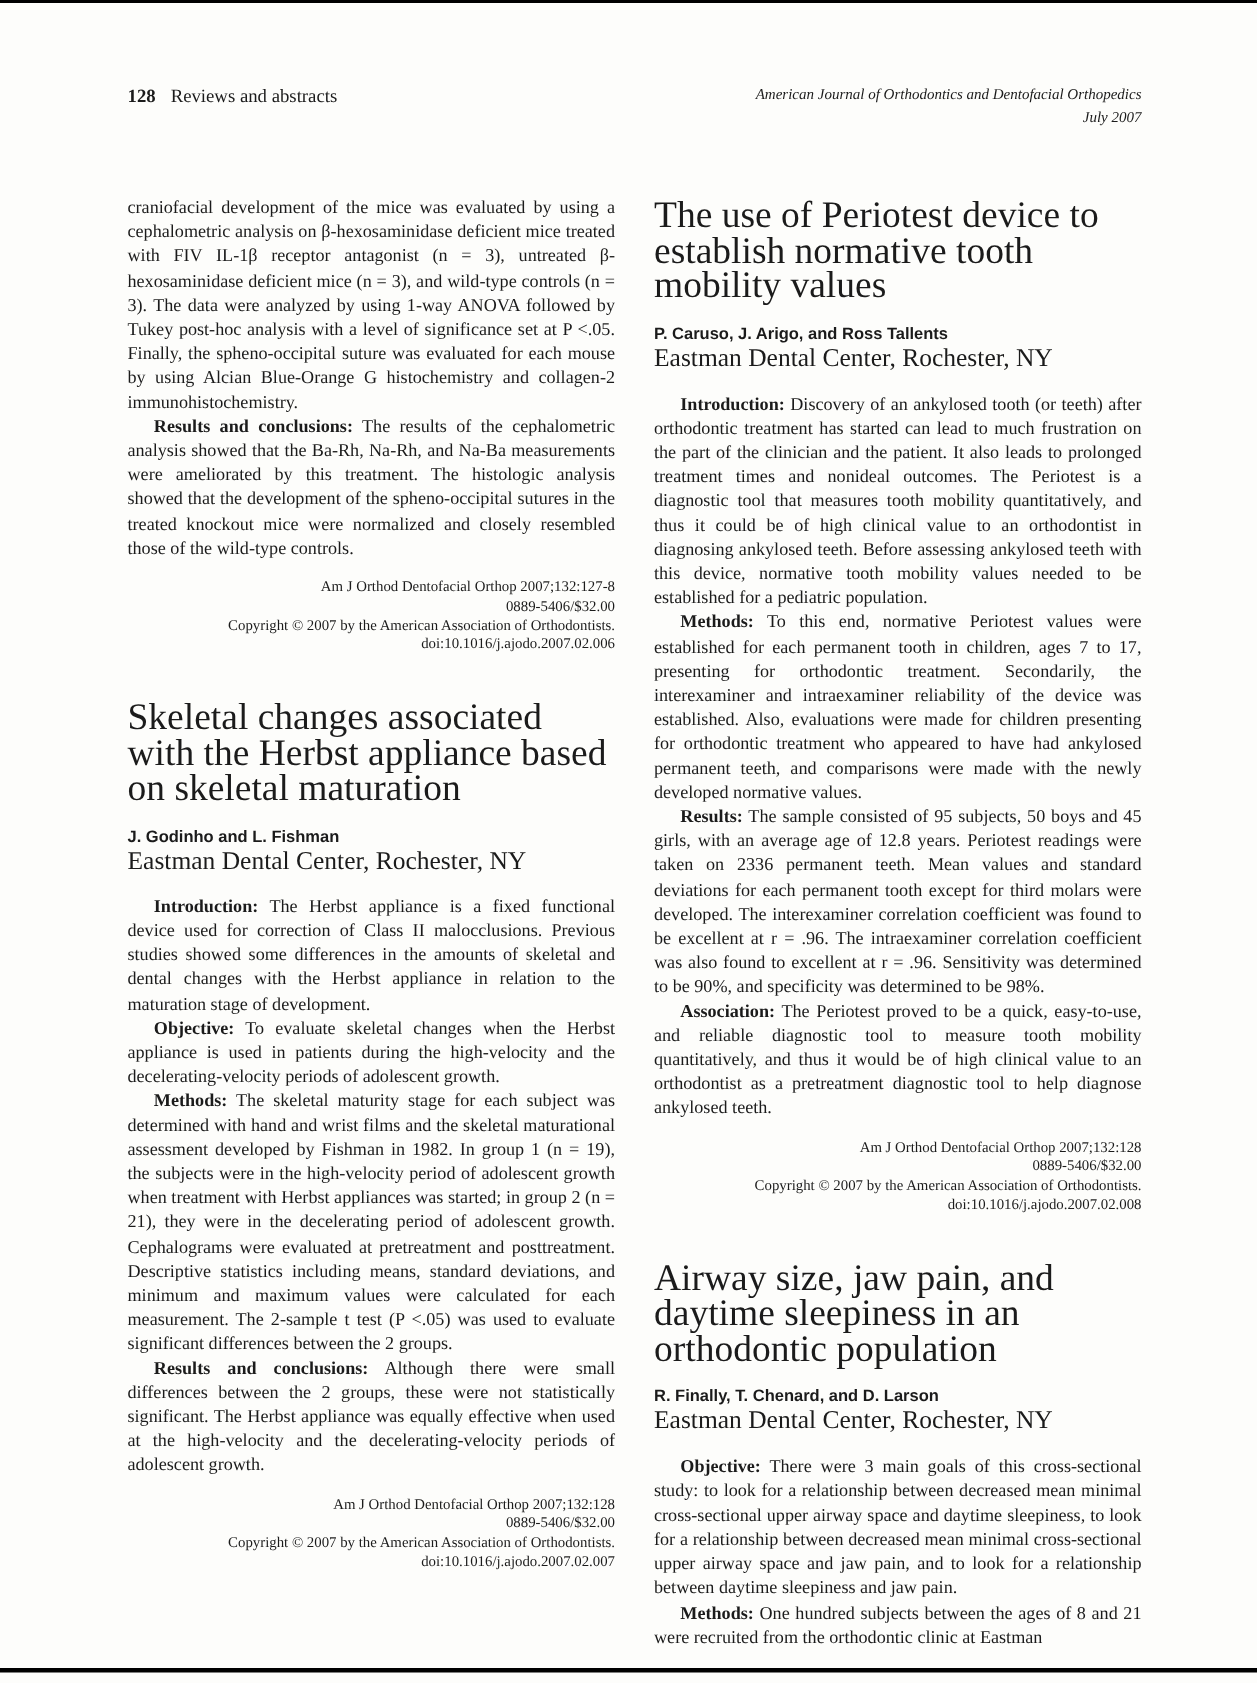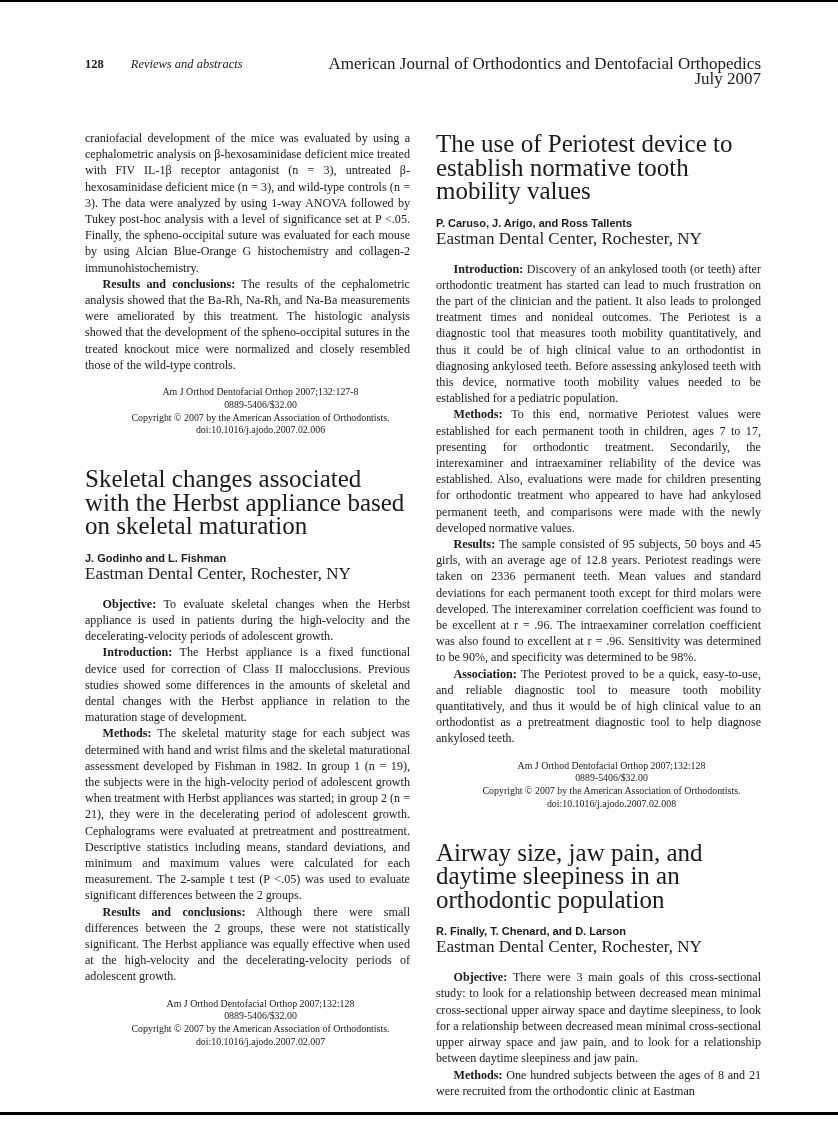--- a/index.html
+++ b/index.html
@@ -31,45 +31,46 @@
     display: flex;
     justify-content: space-between;
     align-items: flex-start;
   }
   .header-left {
     font-size: 12.5px;
     line-height: 15px;
     white-space: nowrap;
   }
   .page-number { font-weight: bold; text-align: center; }
-  .section-title { font-style: italic; margin-left: 27px; }
+  .section-title { margin-left: 10px; }
   .header-right {
     text-align: right;
-    font-size: 17px;
+    font-style: italic;
+    font-size: 10px;
     line-height: 14.5px;
   }
   .columns {
     display: flex;
     gap: 26px;
     margin-top: 44px;
   }
   .col {
     width: 325px;
     font-size: 12.1px;
     line-height: 16.2px;
     text-align: justify;
   }
   .para { text-indent: 1.45em; }
   .para.no-indent { text-indent: 0; font-family: Liberation Serif, serif; }
   .run-in { font-weight: bold; }
   .citation {
     margin-top: 13px;
     font-size: 9.9px;
     line-height: 12.8px;
-    text-align: center;
+    text-align: right;
     text-indent: 0;
     margin-left: 26px;
   }
   .article { display: block; }
   .article-title {
     font-size: 25px;
     line-height: 23.5px;
     font-weight: 400;
     text-align: left;
     text-indent: 0;
@@ -130,26 +131,26 @@
           <div>Copyright © 2007 by the American Association of Orthodontists.</div>
           <div>doi:10.1016/j.ajodo.2007.02.006</div>
         </div>
       </section>
 
       <section class="article">
         <h2 class="article-title">Skeletal changes associated with the Herbst appliance based on skeletal maturation</h2>
         <div class="authors">J. Godinho and L. Fishman</div>
         <div class="affiliation">Eastman Dental Center, Rochester, NY</div>
         <p class="para">
+          <b class="run-in">Introduction:</b>
+          <span>The Herbst appliance is a fixed functional device used for correction of Class II malocclusions. Previous studies showed some differences in the amounts of skeletal and dental changes with the Herbst appliance in relation to the maturation stage of development.</span>
+        </p>
+        <p class="para">
           <b class="run-in">Objective:</b>
           <span>To evaluate skeletal changes when the Herbst appliance is used in patients during the high-velocity and the decelerating-velocity periods of adolescent growth.</span>
-        </p>
-        <p class="para">
-          <b class="run-in">Introduction:</b>
-          <span>The Herbst appliance is a fixed functional device used for correction of Class II malocclusions. Previous studies showed some differences in the amounts of skeletal and dental changes with the Herbst appliance in relation to the maturation stage of development.</span>
         </p>
         <p class="para">
           <b class="run-in">Methods:</b>
           <span>The skeletal maturity stage for each subject was determined with hand and wrist films and the skeletal maturational assessment developed by Fishman in 1982. In group 1 (n = 19), the subjects were in the high-velocity period of adolescent growth when treatment with Herbst appliances was started; in group 2 (n = 21), they were in the decelerating period of adolescent growth. Cephalograms were evaluated at pretreatment and posttreatment. Descriptive statistics including means, standard deviations, and minimum and maximum values were calculated for each measurement. The 2-sample t test (P &lt;.05) was used to evaluate significant differences between the 2 groups.</span>
         </p>
         <p class="para">
           <b class="run-in">Results and conclusions:</b>
           <span>Although there were small differences between the 2 groups, these were not statistically significant. The Herbst appliance was equally effective when used at the high-velocity and the decelerating-velocity periods of adolescent growth.</span>
         </p>
         <div class="citation">

